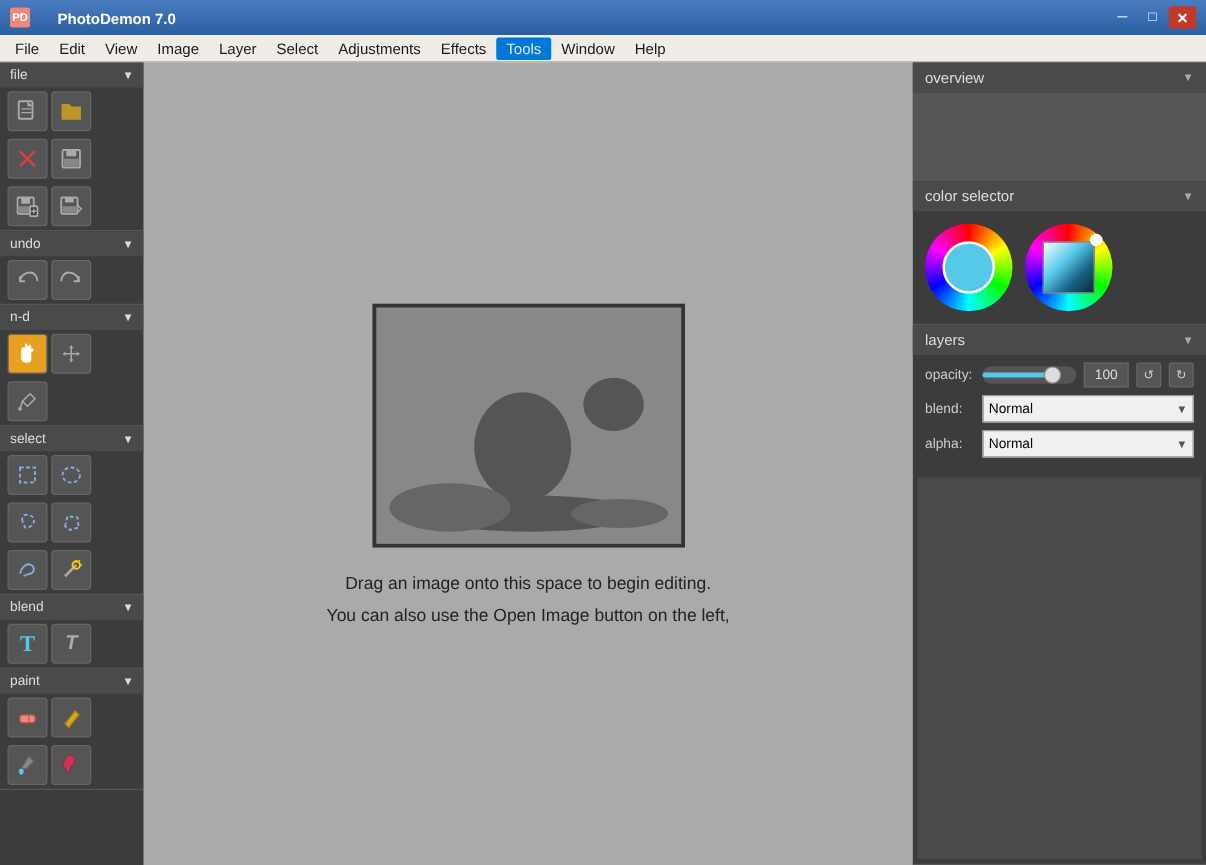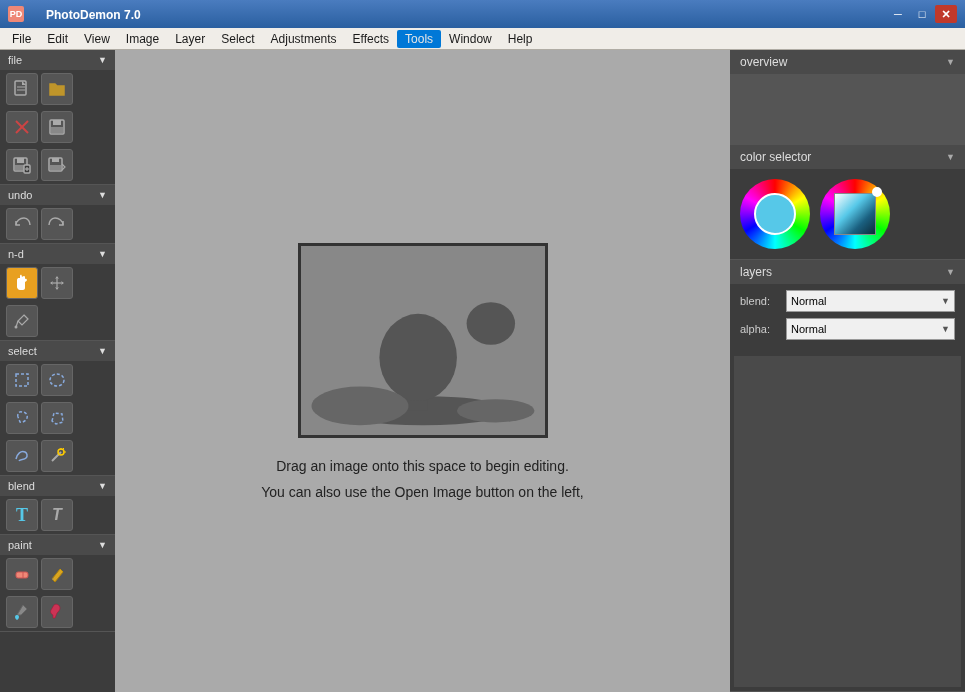--- a/index.html
+++ b/index.html
@@ -426,20 +426,30 @@
       </div>
     </div>
 
     <div class="panel-section" style="flex:1; display:flex; flex-direction:column;">
       <div class="panel-header">
         <span>layers</span>
         <span class="arrow">▼</span>
       </div>
       <div class="layers-controls">
 
+        <div class="layers-row">
+          <span class="layers-label">opacity:</span>
+          <div class="opacity-slider-container">
+            <div class="opacity-track"></div>
+            <div class="opacity-slider-thumb"></div>
+          </div>
+          <div class="opacity-value">100</div>
+          <div class="layers-icon-btn">↺</div>
+          <div class="layers-icon-btn">↻</div>
+        </div>
 
         <div class="layers-row">
           <span class="layers-label">blend:</span>
           <div class="blend-select">
             <span>Normal</span>
             <span class="blend-select-arrow">▼</span>
           </div>
         </div>
 
         <div class="layers-row">

